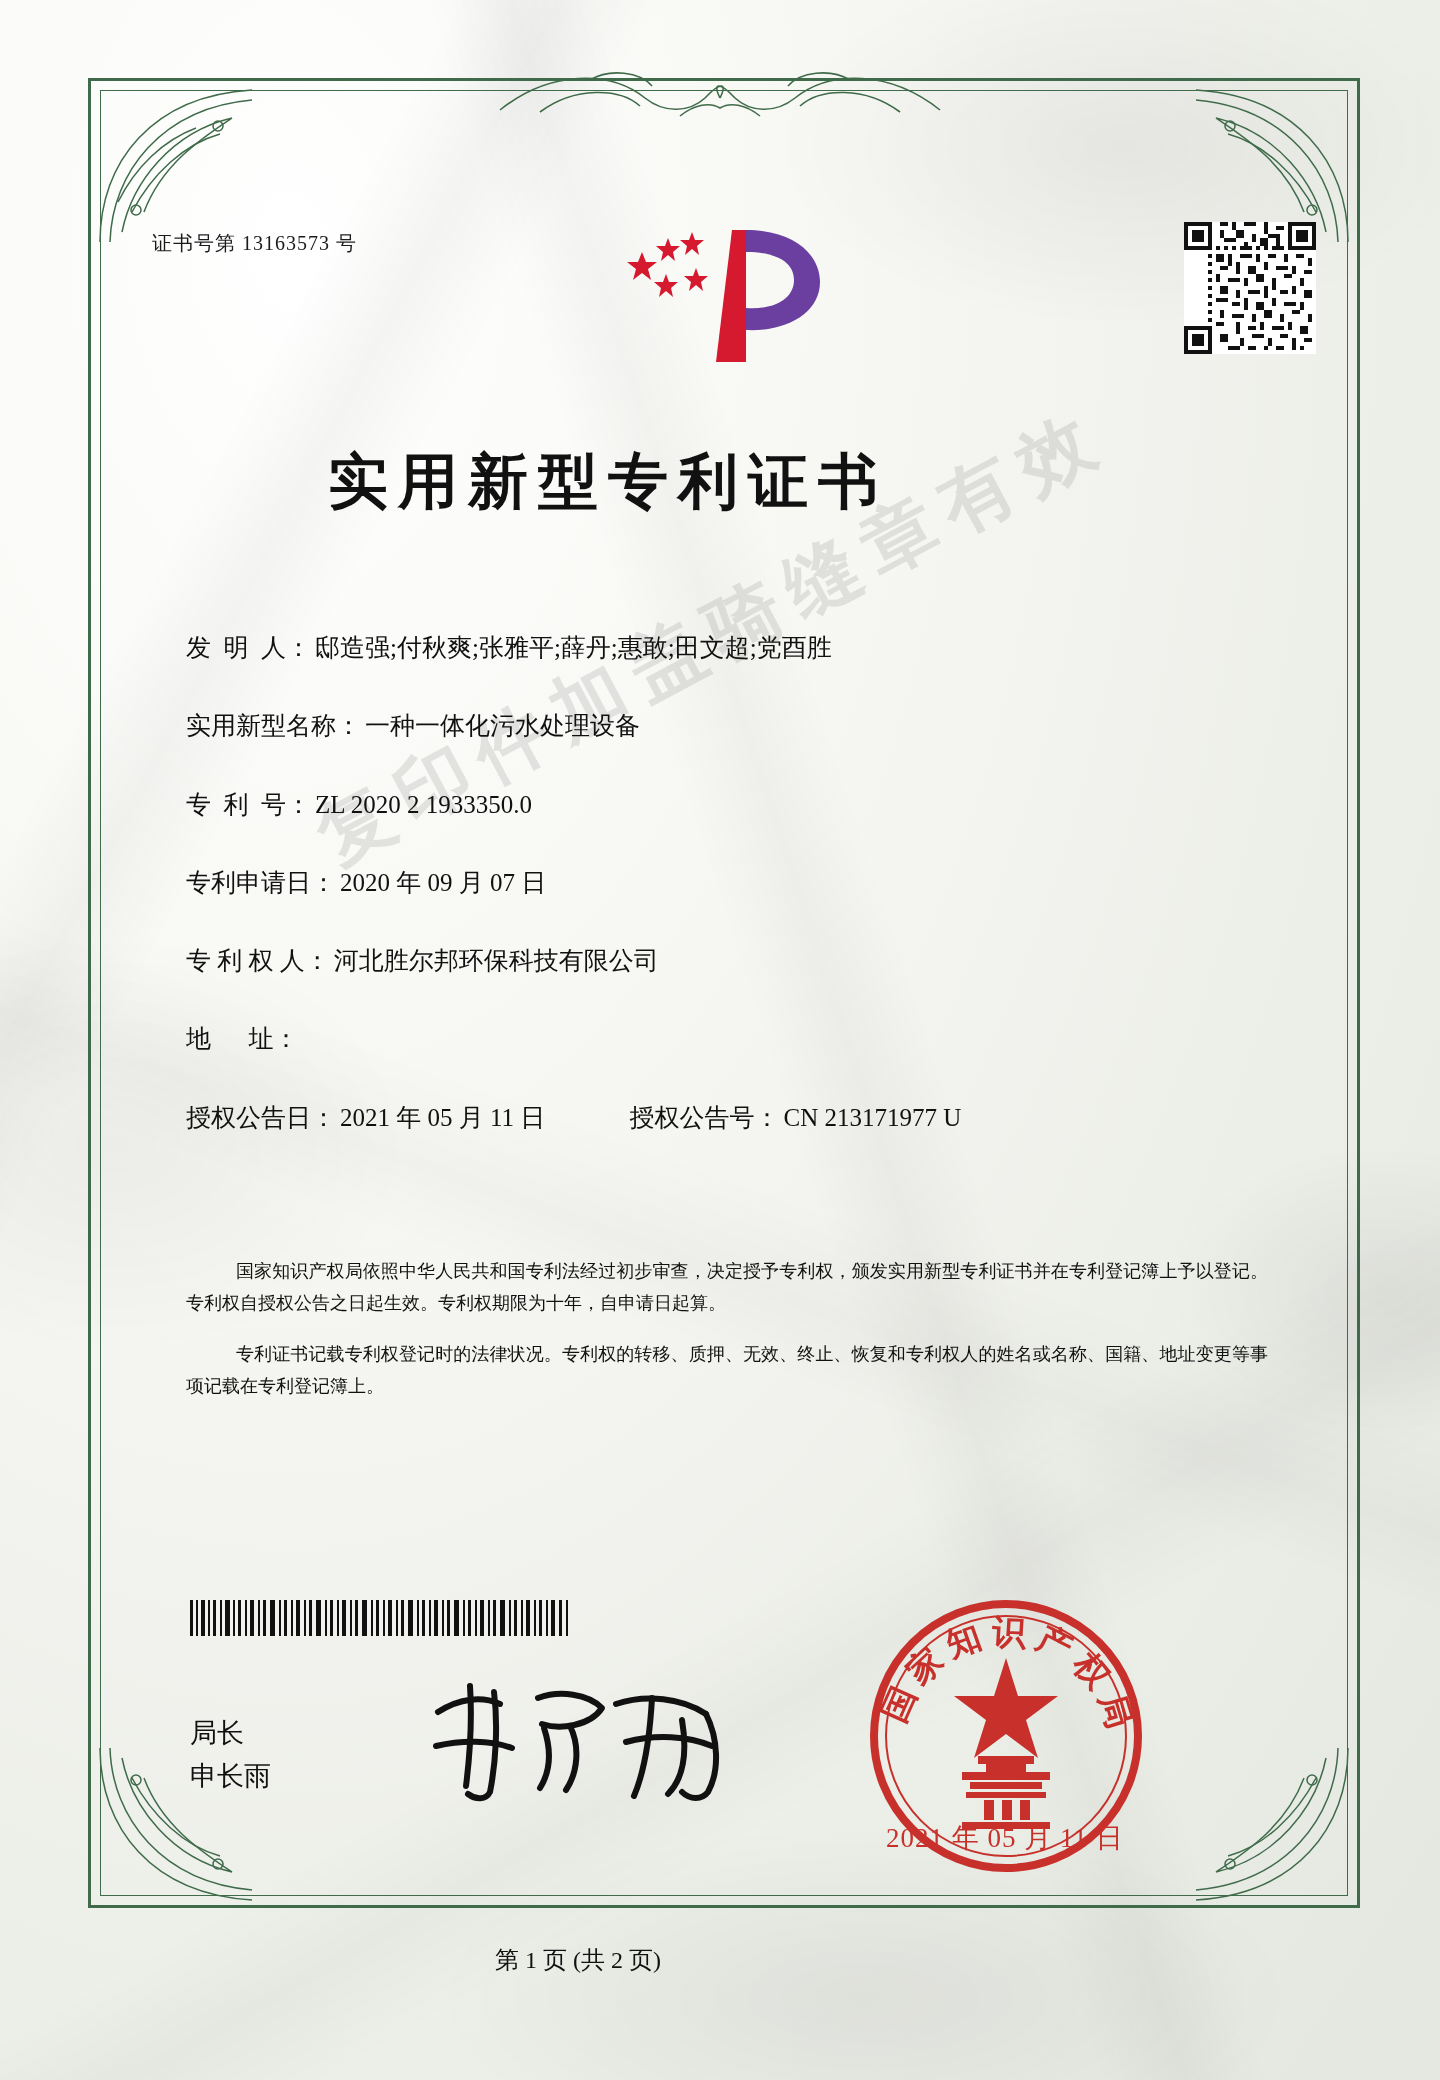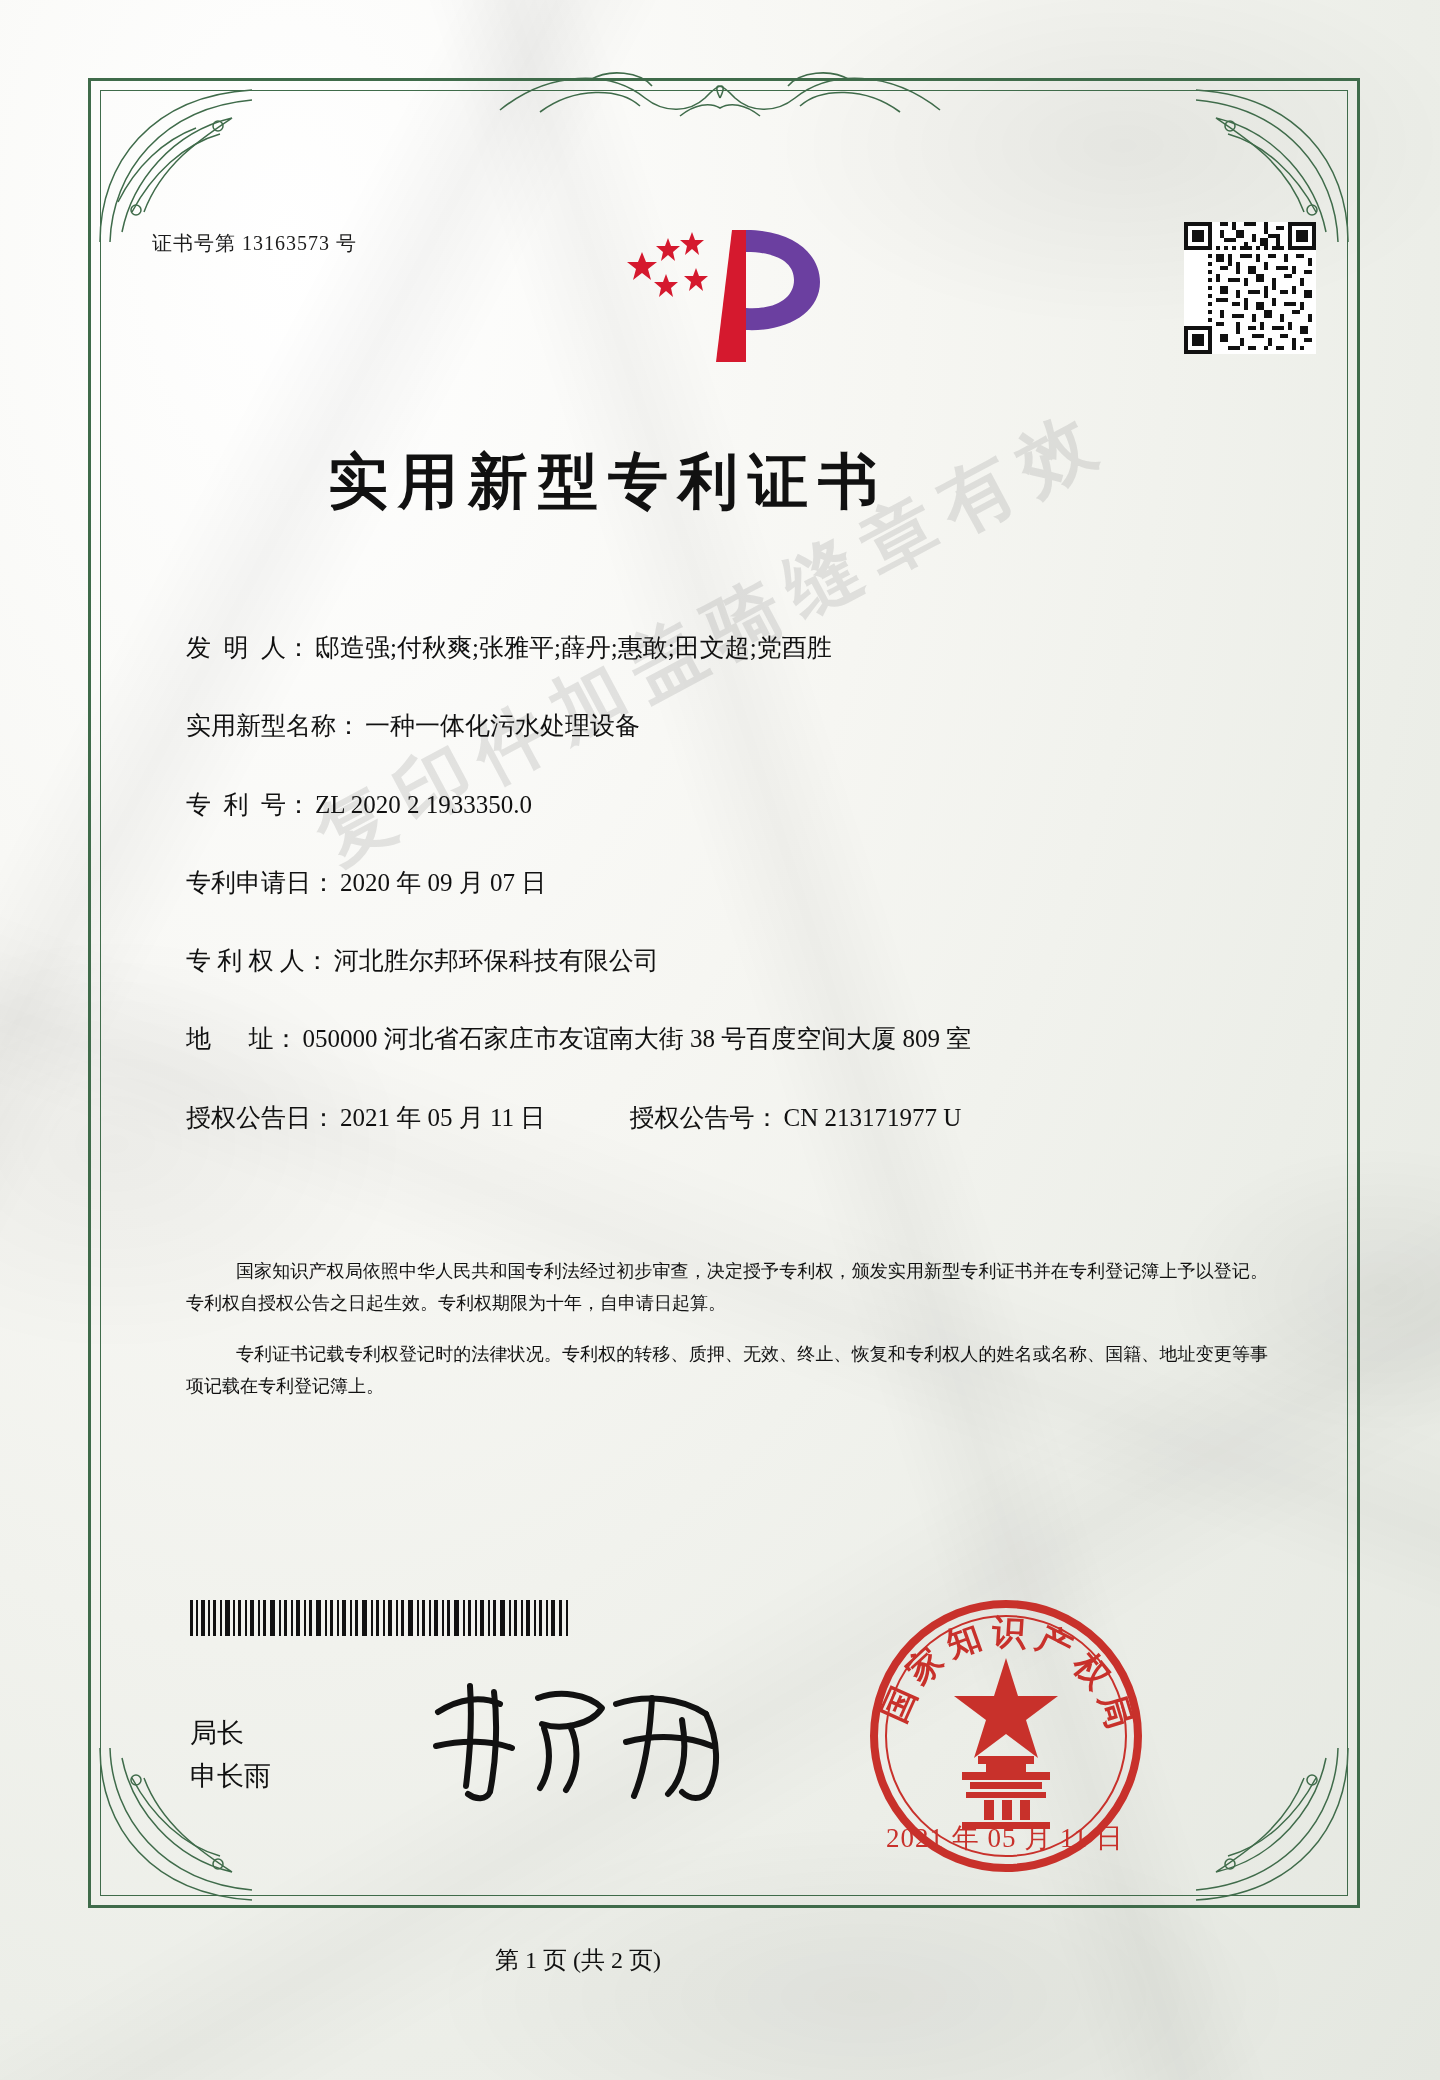--- a/index.html
+++ b/index.html
@@ -436,21 +436,20 @@
       <span class="f-value">2020 年 09 月 07 日</span>
     </div>
 
     <div class="field">
       <span class="f-label">专 利 权 人：</span>
       <span class="f-value">河北胜尔邦环保科技有限公司</span>
     </div>
 
     <div class="field">
       <span class="f-label">地      址：</span>
-      <span class="f-value">050000 河北省石家庄市友谊南大街 38 号百度空间大厦 809 室</span>
     </div>
 
     <div class="field twocol">
       <span class="left">
         <span class="f-label">授权公告日：</span><span class="f-value">2021 年 05 月 11 日</span>
       </span>
       <span class="right">
         <span class="f-label">授权公告号：</span><span class="f-value">CN 213171977 U</span>
       </span>
     </div>

